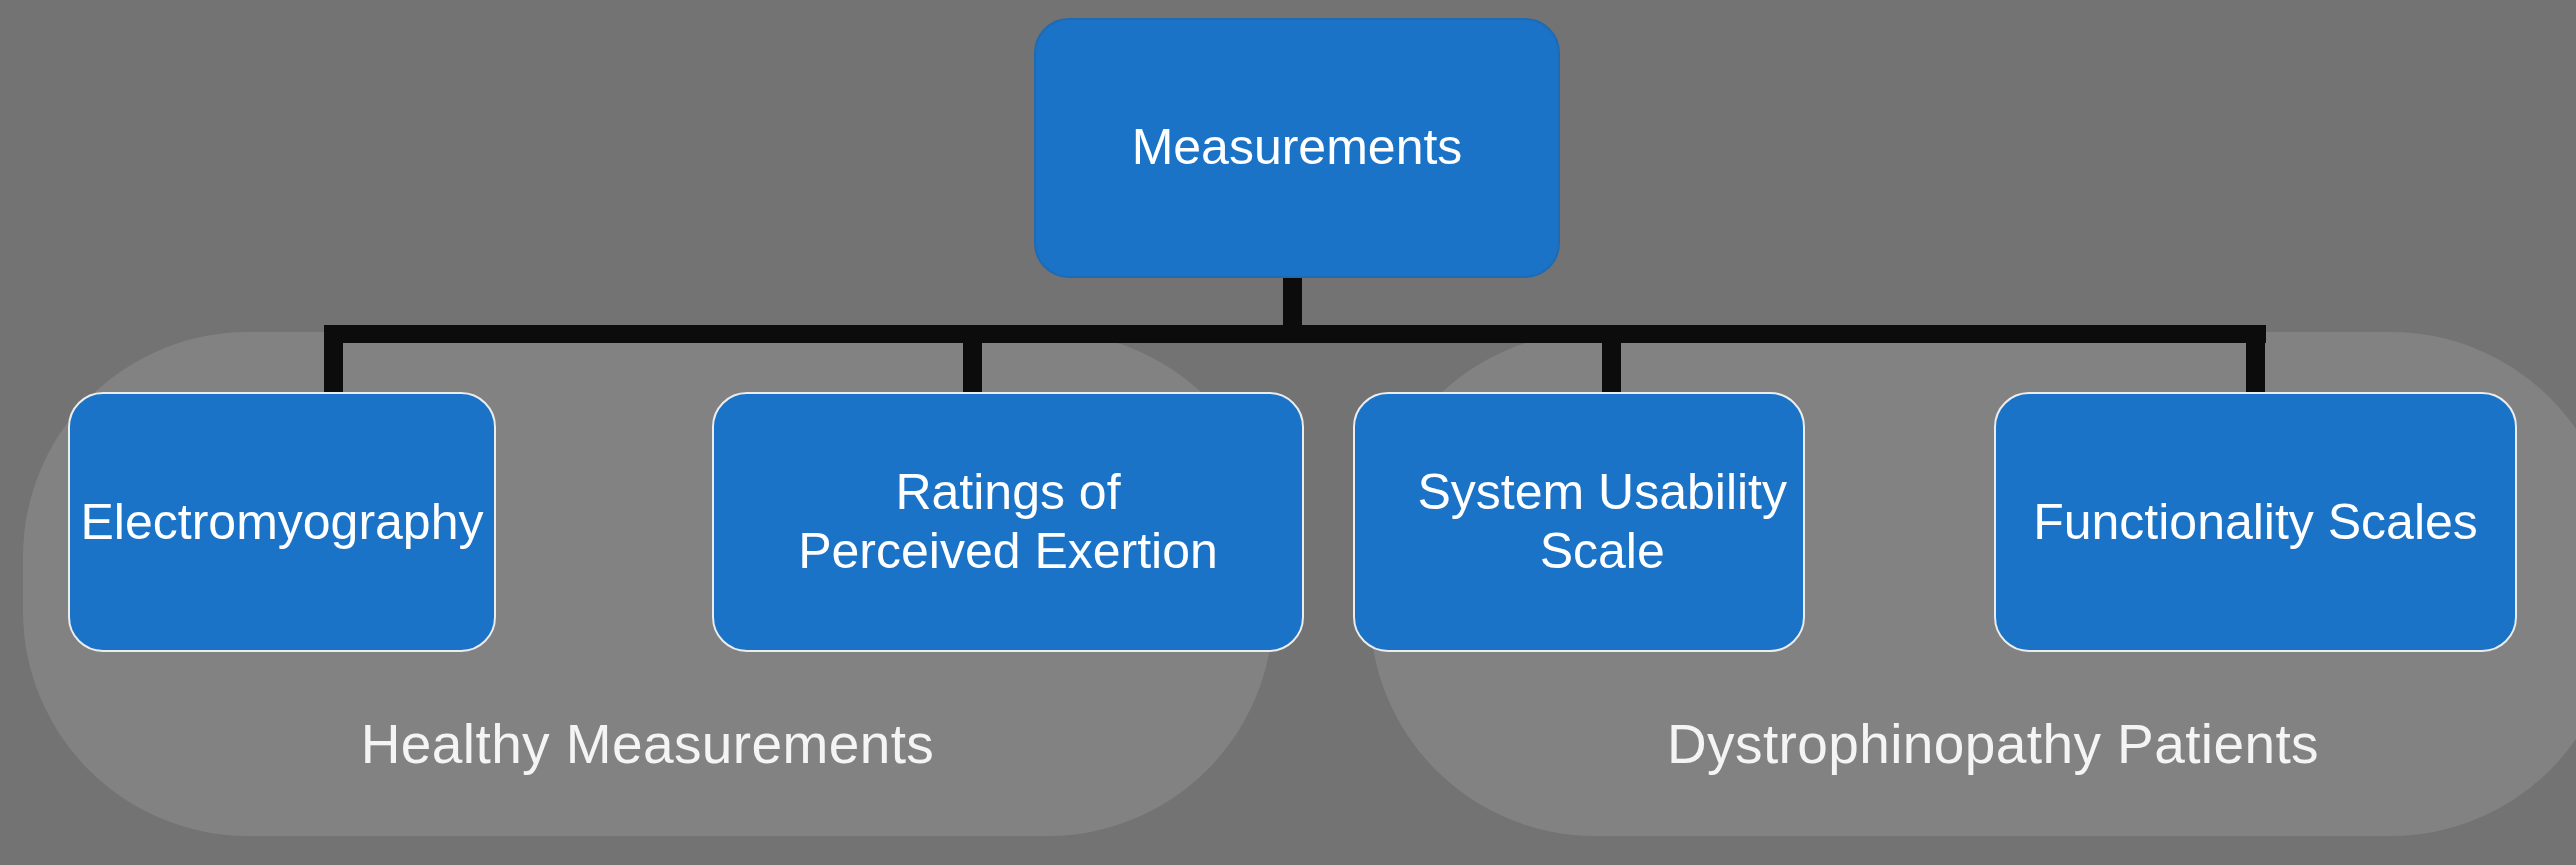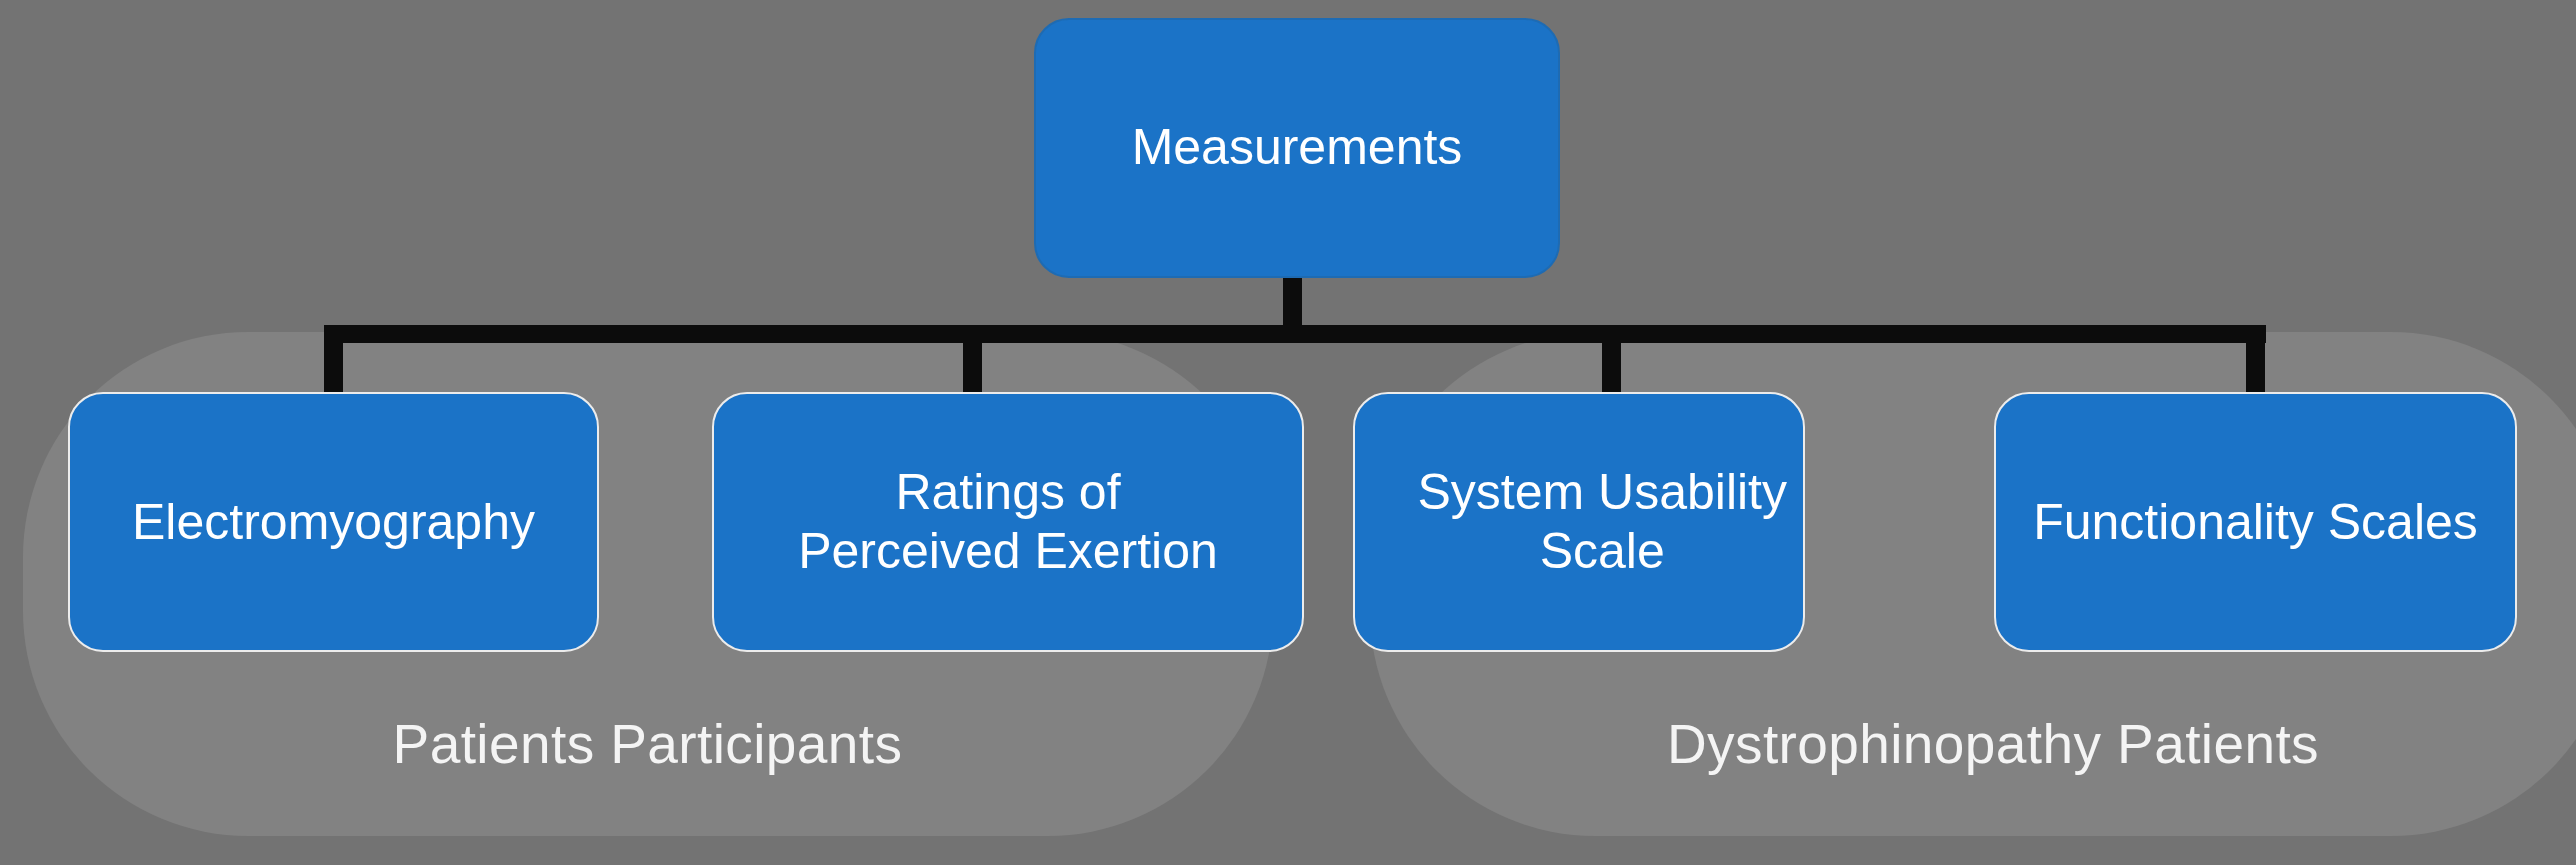--- a/index.html
+++ b/index.html
@@ -77,21 +77,21 @@
   }
   #node-root {
     left: 1034px; top: 17.7px; width: 526px; height: 260px;
     border: 2.4px solid #1e6bb3;
   }
   .leaf {
     border: 2.4px solid var(--node-border, #ececec);
     top: 392px;
     height: 260px;
   }
-  #node-emg   { left: 68px;   width: 531px; justify-content: center; }
+  #node-emg   { left: 68px;   width: 428px; justify-content: center; }
   #node-rpe   { left: 712px;  width: 592px; }
   #node-sus   { left: 1353px; width: 452px; justify-content: flex-end; }
   #node-fs    { left: 1994px; width: 523px; }
 </style>
 </head>
 <body>
 
 <div id="stage">
 
   <div class="node" id="node-root">
@@ -99,21 +99,21 @@
   </div>
 
   <div class="connector" id="connector-stem"></div>
   <div class="connector" id="connector-crossbar"></div>
   <div class="connector" id="connector-drop-1"></div>
   <div class="connector" id="connector-drop-2"></div>
   <div class="connector" id="connector-drop-3"></div>
   <div class="connector" id="connector-drop-4"></div>
 
   <div class="group" id="group-left">
-    <div class="group-label">Patients Participants</div>
+    <div class="group-label">Healthy Measurements</div>
   </div>
 
   <div class="group" id="group-right">
     <div class="group-label">Dystrophinopathy Patients</div>
   </div>
 
   <div class="node leaf" id="node-emg">
     <span class="node-label">Electromyography</span>
   </div>
 

